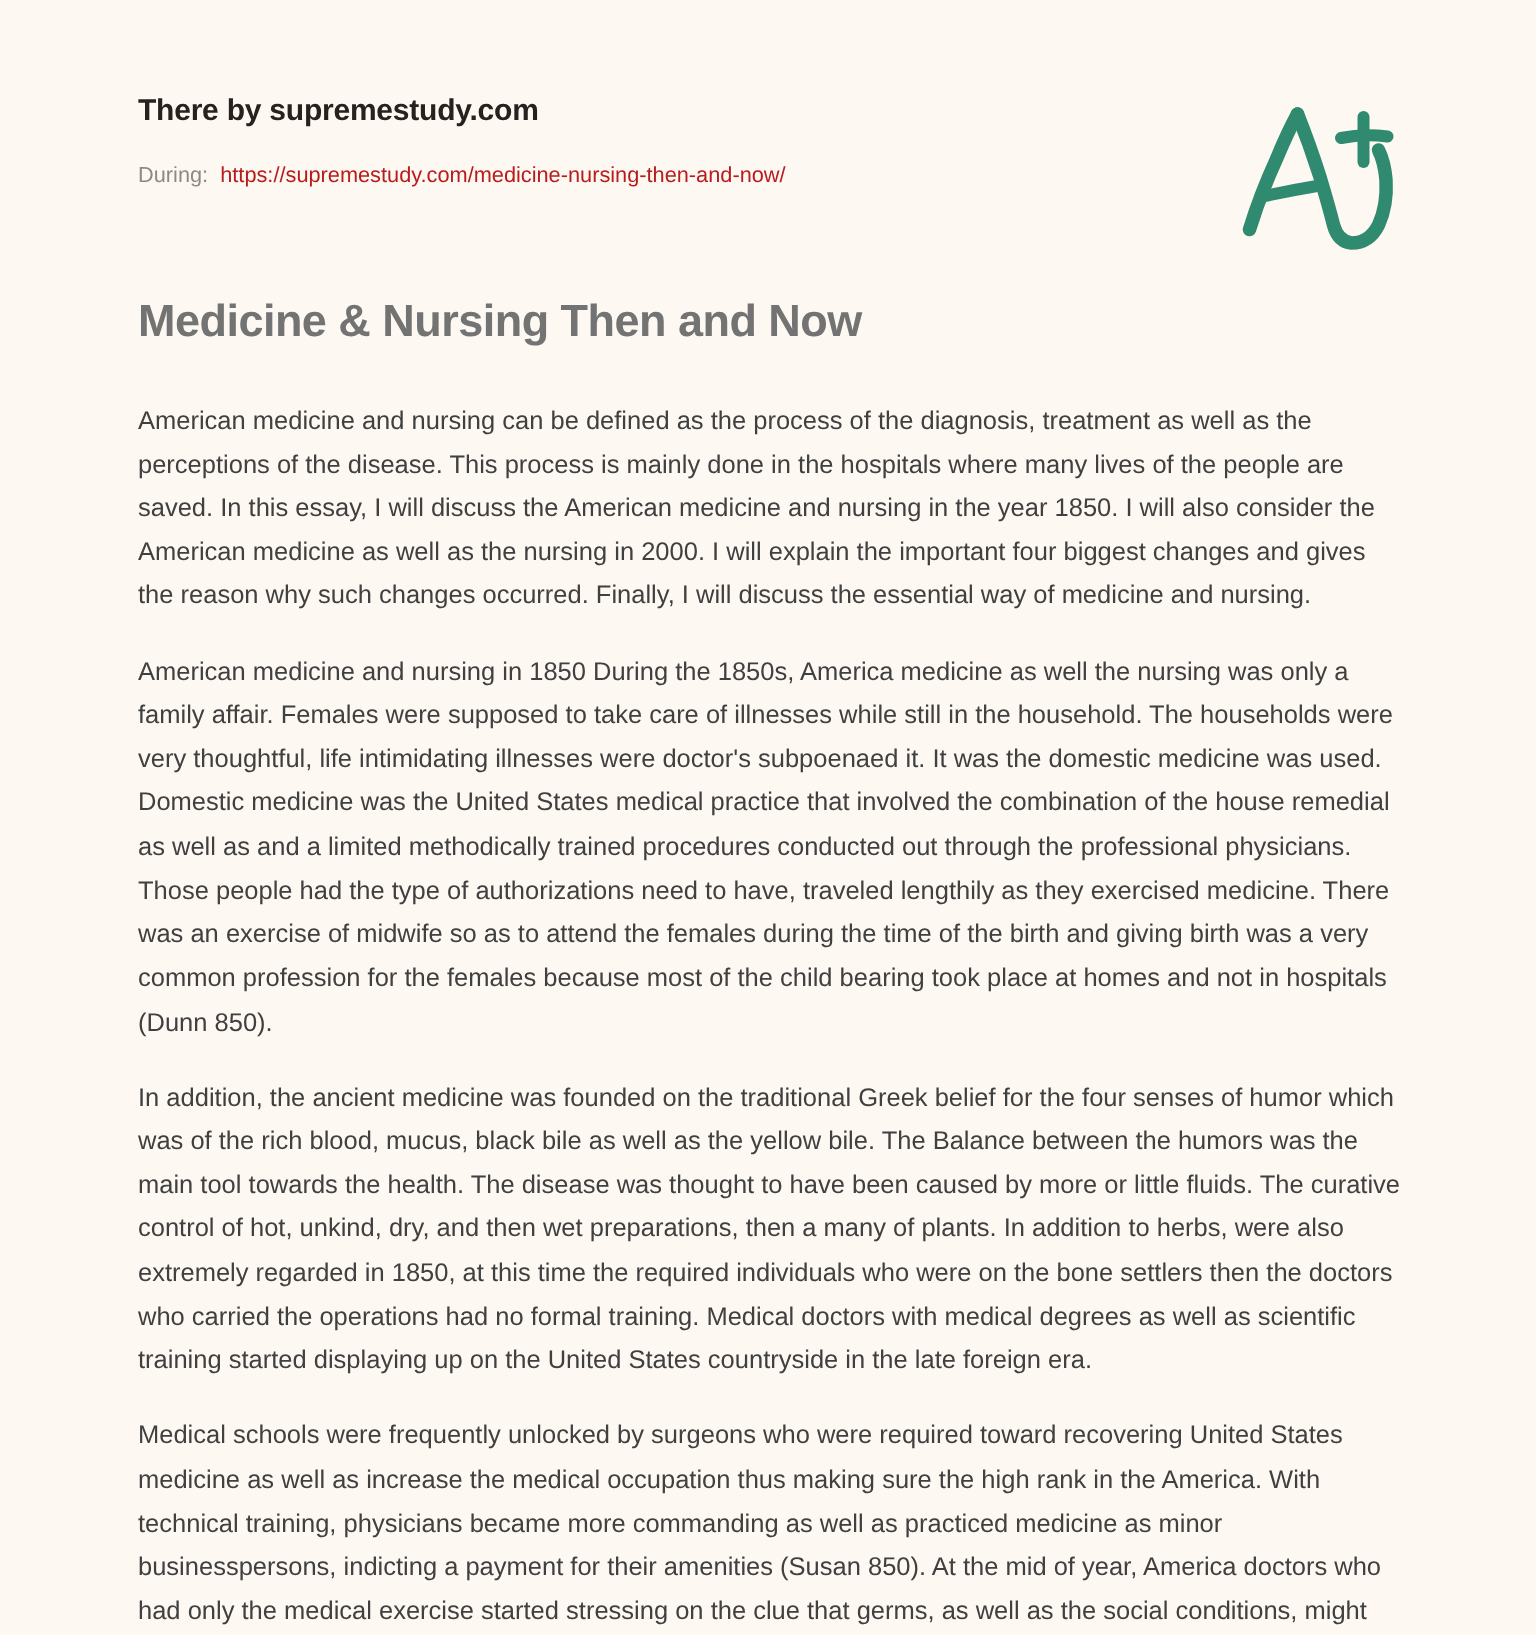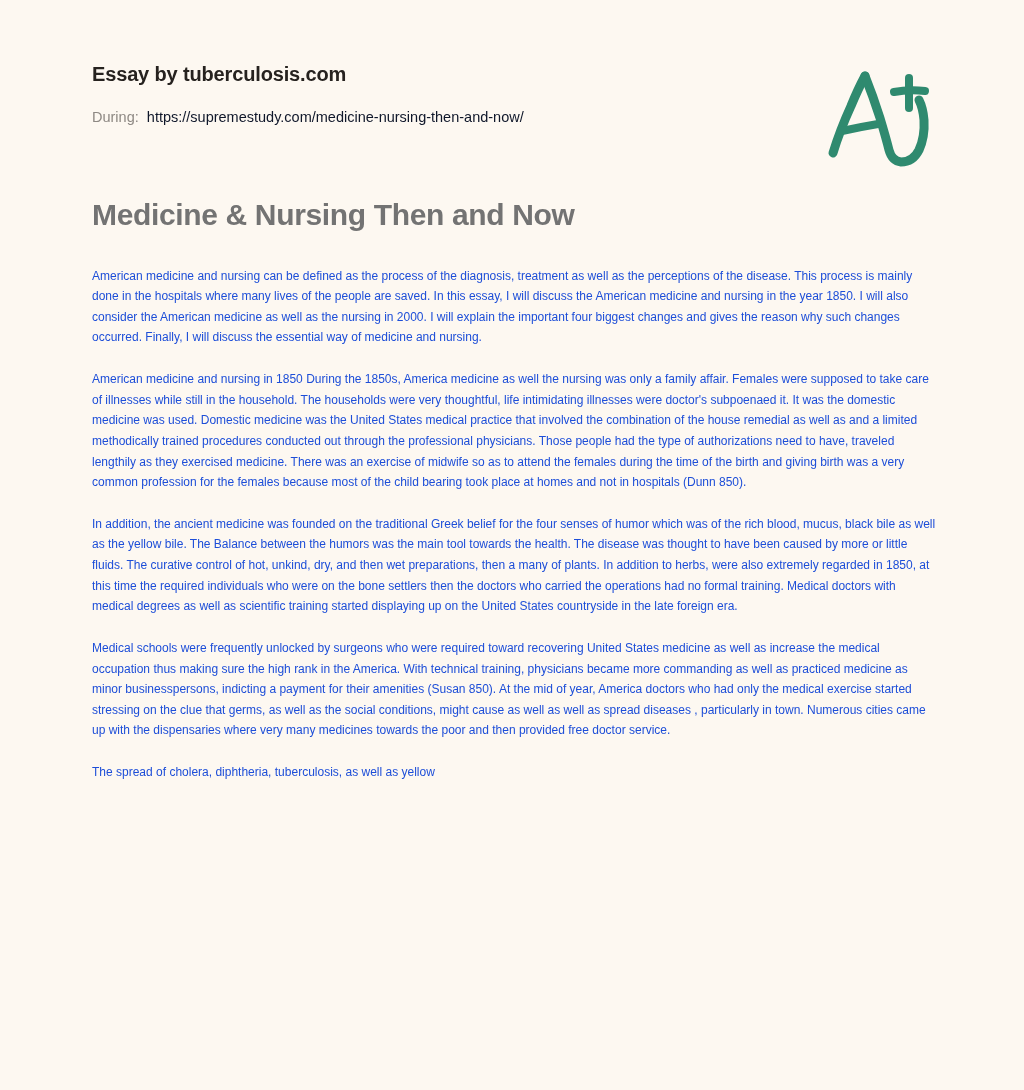--- a/index.html
+++ b/index.html
@@ -46,21 +46,21 @@
     font-size: 14.5px;
     line-height: 1.3;
     white-space: nowrap;
   }
 
   .source-label {
     color: #8e8984;
   }
 
   .source-url {
-    color: #0f172a;
+    color: #b91c1c;
     text-decoration: none;
   }
 
   
   .logo {
     position: absolute;
     top: 58px;
     right: 72px;
     width: 132px;
     height: 112px;
@@ -80,39 +80,39 @@
   .doc-title {
     font-size: 30px;
     font-weight: bold;
     color: #737373;
     letter-spacing: -0.35px;
     line-height: 1.25;
     margin: 0 0 32px 0;
   }
 
   .para {
-    font-size: 12px;
+    font-size: 17px;
     line-height: 1.72;
-    color: #1d4ed8;
+    color: #404040;
     margin: 0 0 21px 0;
     max-width: 852px;
     text-align: left;
   }
   .para:last-child {
     margin-bottom: 0;
   }
 </style>
 </head>
 <body>
 
 <div class="page">
 
   <div class="header">
 
-    <div class="byline">Essay by tuberculosis.com</div>
+    <div class="byline">There by supremestudy.com</div>
 
     <div class="source-line">
       <span class="source-label">During:</span>
       <span>&nbsp;</span><a class="source-url" href="#">https://supremestudy.com/medicine-nursing-then-and-now/</a>
     </div>
 
     <div class="logo">
       <svg viewBox="0 0 132 112" xmlns="http://www.w3.org/2000/svg">
         <g fill="none" stroke="#2f8a6f" stroke-linecap="round" stroke-linejoin="round">
 

